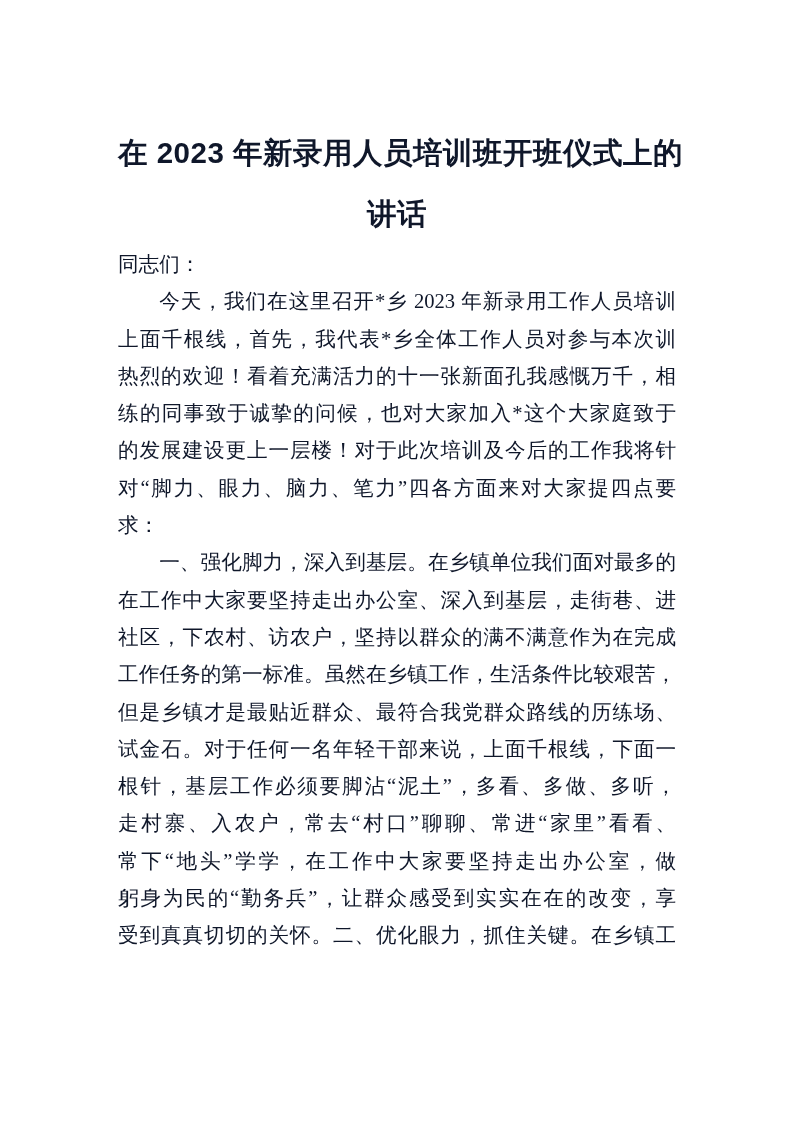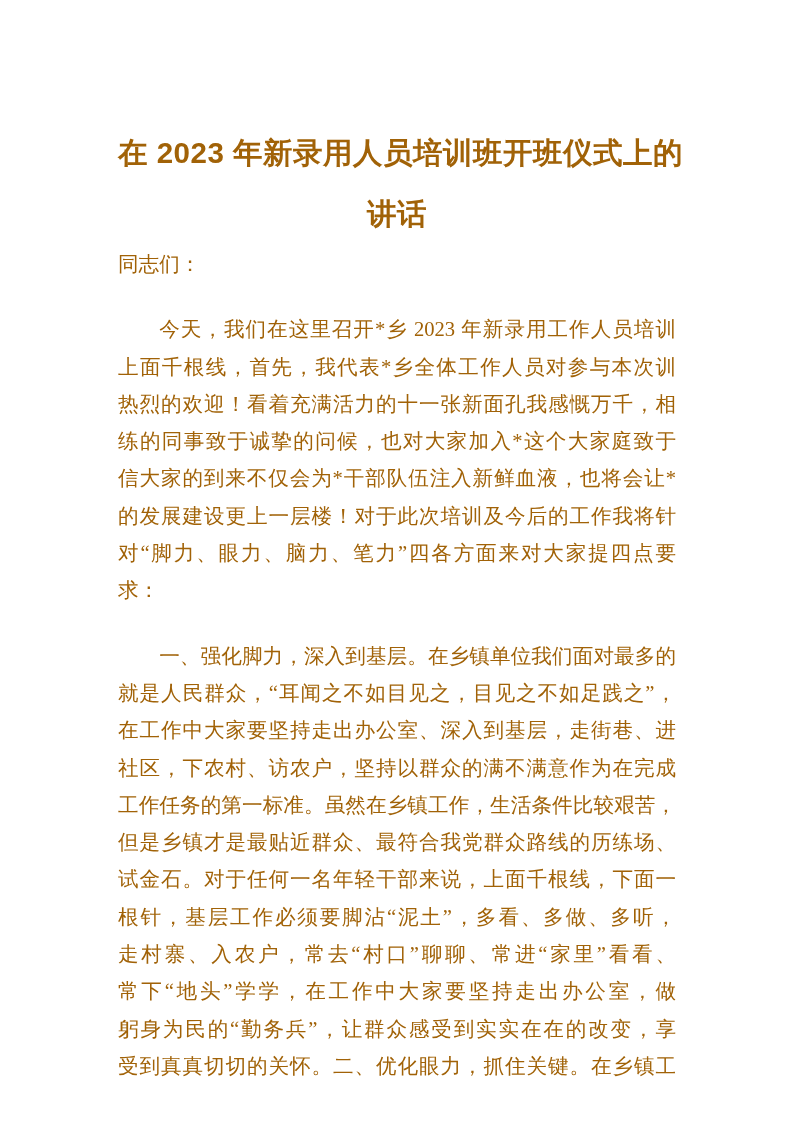--- a/index.html
+++ b/index.html
@@ -6,21 +6,21 @@
     margin: 0;
     padding: 0;
     background: #ffffff;
   }
   .sheet {
     position: relative;
     width: 793px;
     height: 1122px;
     margin: 0 auto;
     background: #ffffff;
-    color: #a16207;
+    color: #0f172a;
     overflow: hidden;
     box-sizing: border-box;
     padding: 122px 117px 0 118px;
   }
   .doc-title {
     font-family: "Liberation Sans", "DejaVu Sans", sans-serif;
     font-weight: bold;
     font-size: 29.5px;
     line-height: 61px;
     text-align: center;
@@ -34,46 +34,43 @@
     font-family: "Liberation Serif", "DejaVu Serif", serif;
     font-size: 20.6px;
     line-height: 37.3px;
   }
   .line {
     text-align: justify;
     text-align-last: justify;
   }
   .line.indent {
     text-indent: 2em;
-    margin-top: 28px;
   }
   .line.para-end {
     text-align-last: left;
   }
 </style>
 </head>
 <body>
 
 <div class="sheet">
   <h1 class="doc-title">
     <div class="title-line">在 2023 年新录用人员培训班开班仪式上的</div>
     <div class="title-line">讲话</div>
   </h1>
   <div class="doc-body">
       <div class="line para-end">同志们：</div>
       <div class="line indent">今天，我们在这里召开*乡 2023 年新录用工作人员培训</div>
       <div class="line">上面千根线，首先，我代表*乡全体工作人员对参与本次训</div>
       <div class="line">热烈的欢迎！看着充满活力的十一张新面孔我感慨万千，相</div>
       <div class="line">练的同事致于诚挚的问候，也对大家加入*这个大家庭致于</div>
-      <div class="line">信大家的到来不仅会为*干部队伍注入新鲜血液，也将会让*</div>
       <div class="line">的发展建设更上一层楼！对于此次培训及今后的工作我将针</div>
       <div class="line">对“脚力、眼力、脑力、笔力”四各方面来对大家提四点要</div>
       <div class="line para-end">求：</div>
       <div class="line indent">一、强化脚力，深入到基层。在乡镇单位我们面对最多的</div>
-      <div class="line">就是人民群众，“耳闻之不如目见之，目见之不如足践之”，</div>
       <div class="line">在工作中大家要坚持走出办公室、深入到基层，走街巷、进</div>
       <div class="line">社区，下农村、访农户，坚持以群众的满不满意作为在完成</div>
       <div class="line">工作任务的第一标准。虽然在乡镇工作，生活条件比较艰苦，</div>
       <div class="line">但是乡镇才是最贴近群众、最符合我党群众路线的历练场、</div>
       <div class="line">试金石。对于任何一名年轻干部来说，上面千根线，下面一</div>
       <div class="line">根针，基层工作必须要脚沾“泥土”，多看、多做、多听，</div>
       <div class="line">走村寨、入农户，常去“村口”聊聊、常进“家里”看看、</div>
       <div class="line">常下“地头”学学，在工作中大家要坚持走出办公室，做</div>
       <div class="line">躬身为民的“勤务兵”，让群众感受到实实在在的改变，享</div>
       <div class="line">受到真真切切的关怀。二、优化眼力，抓住关键。在乡镇工</div>

